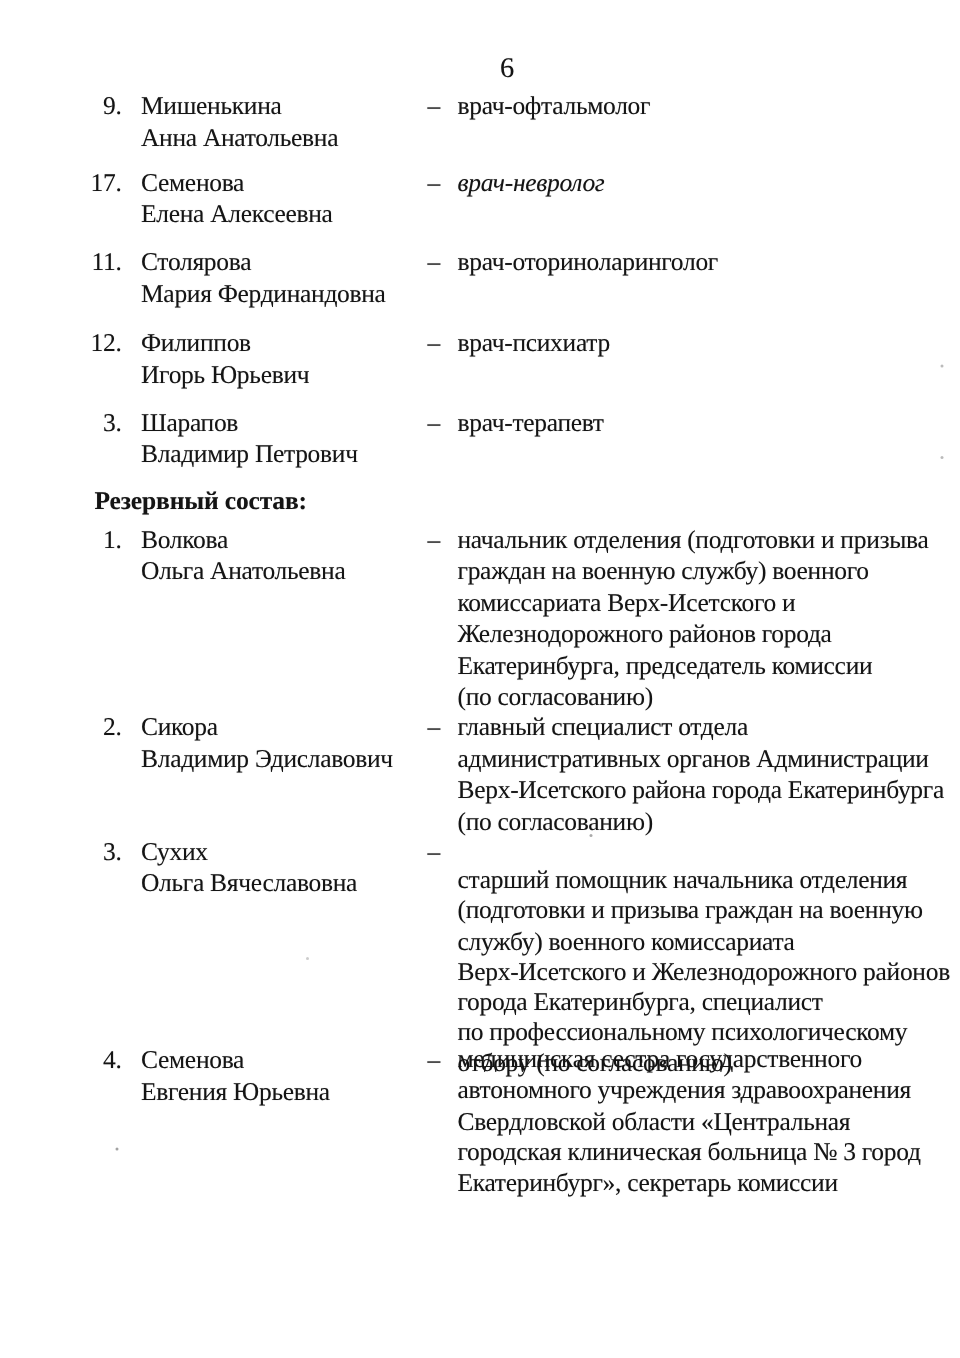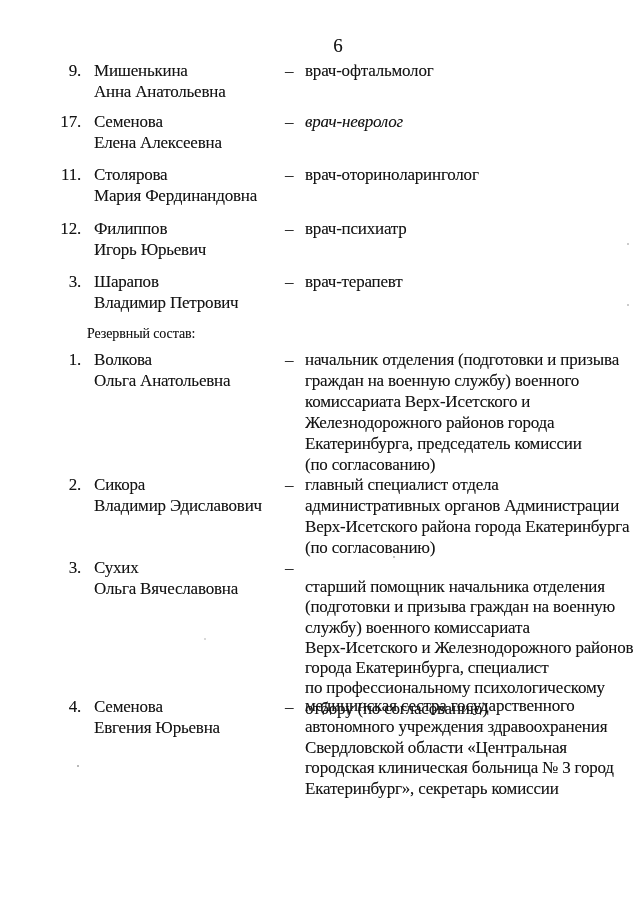--- a/index.html
+++ b/index.html
@@ -30,26 +30,25 @@
     text-shadow: 0 0 0.5px rgba(20,20,20,0.38);
   }
   .item { position: absolute; left: 0; width: 640px; }
   .item .num  { position: absolute; left: 56px; width: 25px; text-align: right; }
   .item .name { position: absolute; left: 94px; }
   .item .dash { position: absolute; left: 285px; }
   .item .desc { position: absolute; left: 305px; }
   .reserve-heading {
     position: absolute;
     left: 63px; top: 323px;
-    font-weight: normal;
-    font-size: 14px;
+    font-weight: bold;
+    font-size: 17px;
     letter-spacing: -0.1px;
     line-height: 21px;
     text-shadow: 0 0 0.5px rgba(20,20,20,0.38);
-    margin-left: 24px;
   }
   .speck {
     position: absolute;
     background: #555;
     border-radius: 50%;
   }
 </style>
 </head>
 <body>
 

